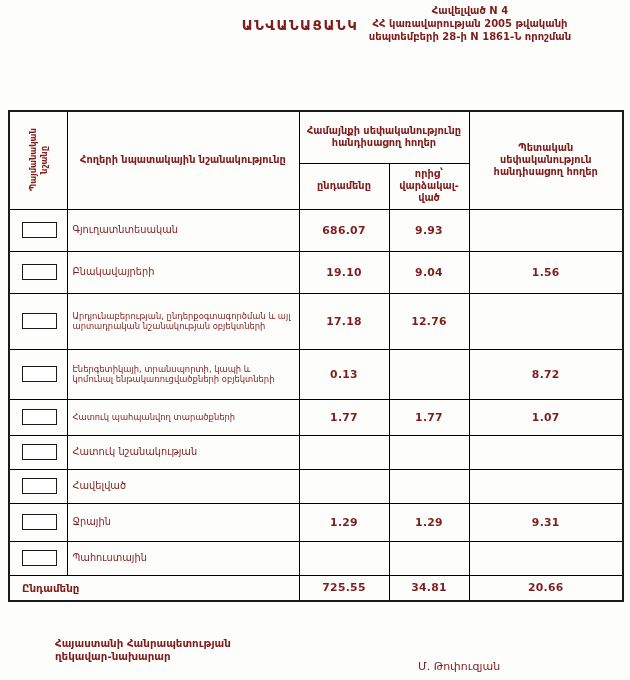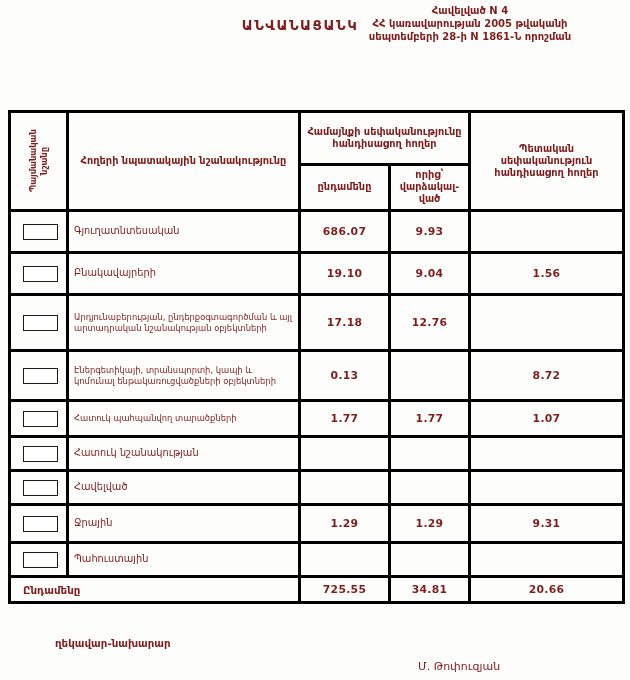--- a/index.html
+++ b/index.html
@@ -27,21 +27,21 @@
     text-align:center;font-weight:bold;font-size:10.3px;line-height:1.35;
   }
   
   table.land{
     position:absolute;top:110px;left:8px;
     width:614px;border-collapse:collapse;
     border:2px solid #1b1b1b;
     table-layout:fixed;
   }
   table.land th,table.land td{
-    border:3px solid #000000;
+    border:1px solid #000000;
     padding:2px 5px;
     vertical-align:middle;
   }
   table.land th{font-weight:600;font-size:9.8px;text-align:center;line-height:1.25;}
   td.label-cell{font-size:9.8px;line-height:1.25;text-align:left;margin-left:43px;}
   td.label-cell.small{font-size:8.4px;}
   td.num{text-align:center;font-size:10.8px;font-weight:600;letter-spacing:.3px;margin-left:29px;}
   td.sign-cell{text-align:left;}
   .swatch{
     width:33px;height:14px;margin-left:7px;
@@ -187,18 +187,19 @@
       <tr class="total-row" style="height:26px">
         <td colspan="2" class="total-label">Ընդամենը</td>
         <td class="num">725.55</td>
         <td class="num">34.81</td>
         <td class="num">20.66</td>
       </tr>
     </tbody>
   </table>
 
   <div class="footer-left">
+    <div>Հայաստանի Հանրապետության</div>
     <div>ղեկավար-նախարար</div>
   </div>
 
   <div class="signature">Մ. Թոփուզյան</div>
 
 </div>
 
 </body></html>

